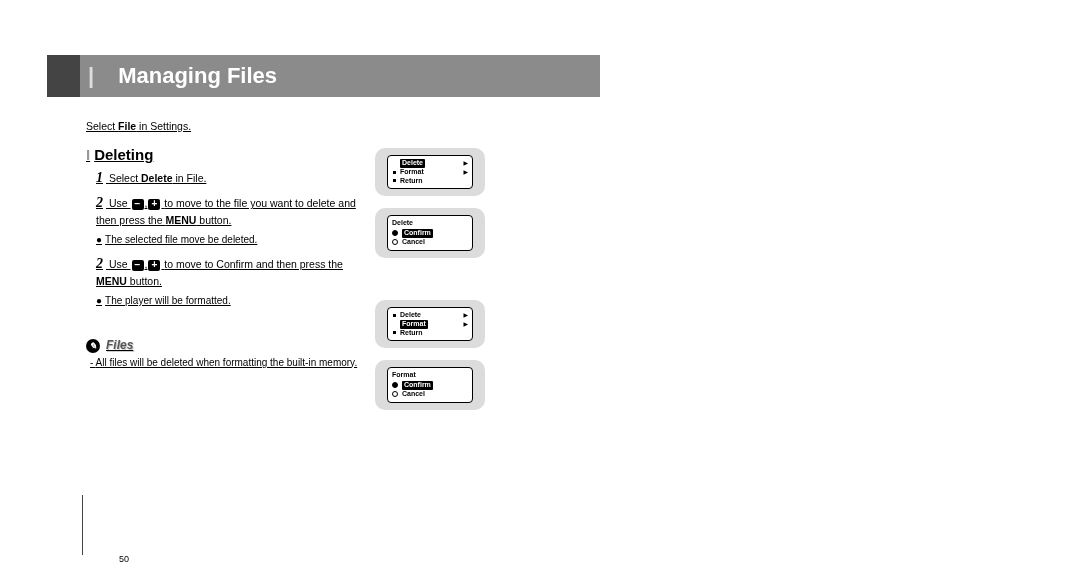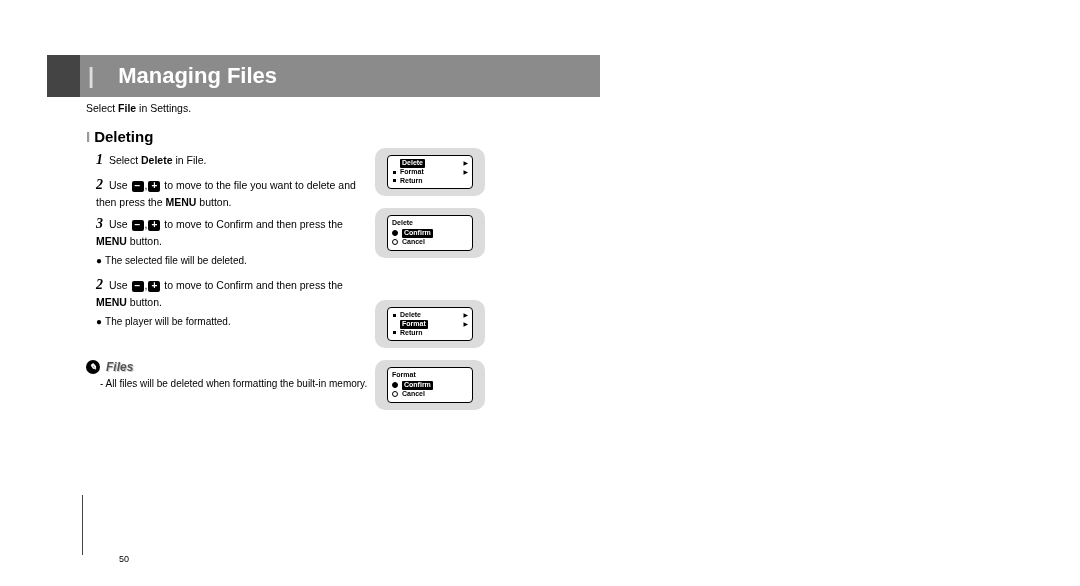--- a/index.html
+++ b/index.html
@@ -41,24 +41,25 @@
     padding-left: 18px;
   }
   .title-sep {
     color: #ddd;
     font-size: 22px;
     font-weight: bold;
     padding-left: 8px;
     padding-right: 6px;
   }
   .content {
-    padding-top: 4px;
+    padding-top: 22px;
     padding-left: 6px;
     font-size: 10.5px;
     line-height: 1.35;
+    text-decoration: underline;
   }
   .intro {
     font-size: 10.5px;
     margin-bottom: 12px;
   }
   .section-head {
     font-size: 15px;
     font-weight: bold;
     margin: 8px 0 4px 0;
   }
@@ -124,21 +125,21 @@
   }
   .note-label {
     font-style: italic;
     font-weight: bold;
     font-size: 12px;
     color: #555;
     text-shadow: 1px 1px 0 #ccc;
   }
   .note-text {
     font-size: 10px;
-    margin-left: 14px;
+    margin-left: 4px;
     margin-top: 2px;
   }
   .page-num {
     position: absolute;
     left: 119px;
     bottom: 22px;
     font-size: 9px;
   }
   .screen-stack {
     position: absolute;
@@ -243,28 +244,23 @@
       <span class="step-num">1</span>
       <span>Select </span><b>Delete</b><span> in File.</span>
     </div>
 
     <div class="step">
       <span class="step-num">2</span>
       <span>Use </span><span class="icon-pm">−</span>,<span class="icon-pm">+</span>
       <span> to move to the file you want to delete and then press the </span><b>MENU</b><span> button.</span>
     </div>
 
-    <div class="step">
-      <span class="step-num">3</span>
-      <span>Use </span><span class="icon-pm">−</span>,<span class="icon-pm">+</span>
-      <span>to move to Confirm and then press the </span><b>MENU</b><span> button.</span>
-    </div>
 
     <div class="bullet-line">
-      <span class="dot">●</span><span>The selected file will be deleted.</span>
+      <span class="dot">●</span><span>The selected file move be deleted.</span>
     </div>
 
 
 
     <div class="step">
       <span class="step-num">2</span>
       <span>Use </span><span class="icon-pm">−</span>,<span class="icon-pm">+</span>
       <span> to move to Confirm and then press the </span><b>MENU</b><span> button.</span>
     </div>
 

